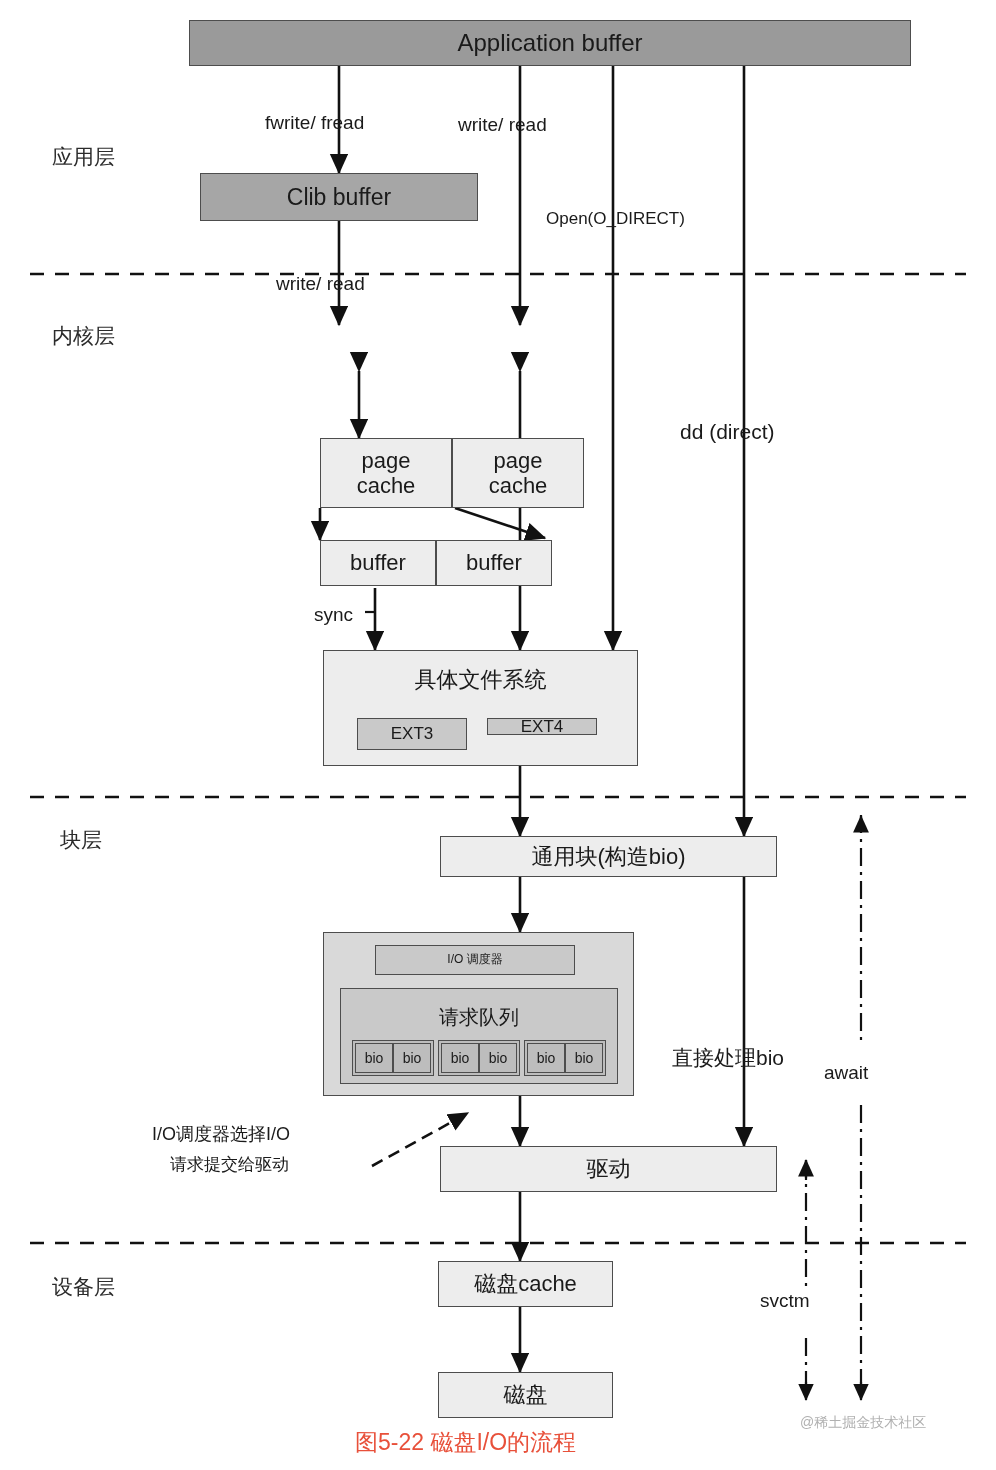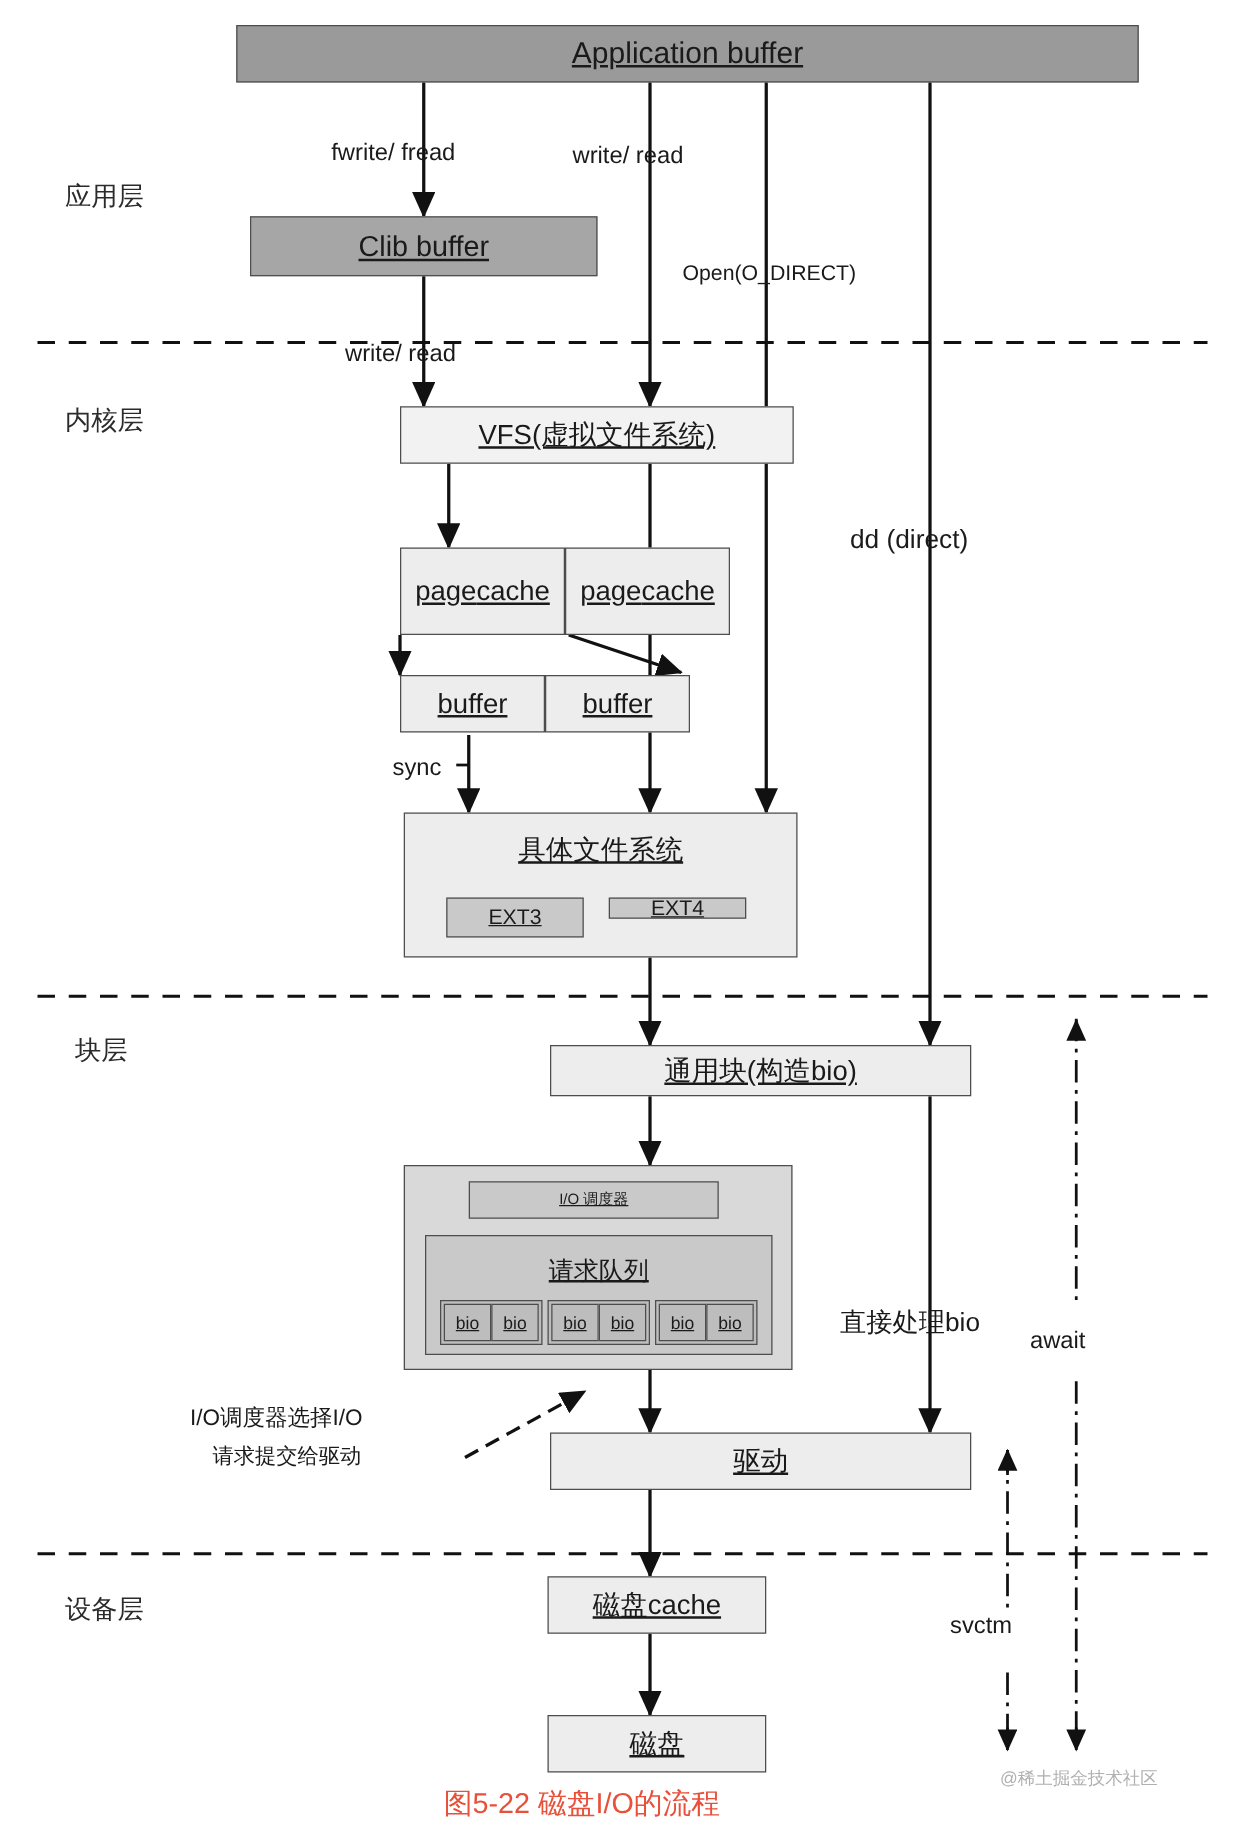--- a/index.html
+++ b/index.html
@@ -27,21 +27,20 @@
   }
   .box {
     position: absolute;
     box-sizing: border-box;
     border: 1px solid #4d4d4d;
     display: flex;
     align-items: center;
     justify-content: center;
     text-align: left;
     line-height: 1.15;
-    text-decoration: underline;
   }
   .box-dark {
     background: #9a9a9a;
     color: #1a1a1a;
   }
   .box-mid {
     background: #a6a6a6;
     color: #1a1a1a;
   }
   .box-light {
@@ -82,20 +81,21 @@
     color: #e8503a;
     white-space: nowrap;
   }
   .watermark {
     position: absolute;
     font-size: 14px;
     color: #b0b0b0;
     white-space: nowrap;
   }
   .two-line {
+    flex-direction: column;
   }
 </style>
 </head>
 <body>
 
 <div id="stage">
 
   <svg id="svg-layer" viewBox="0 0 996 1470">
     <defs>
       <marker id="arrow" markerWidth="9" markerHeight="9" refX="7.5" refY="3.6" orient="auto" markerUnits="strokeWidth">
@@ -169,21 +169,20 @@
 
   <div class="label layer-label" style="left:52px; top:143px;">应用层</div>
   <div class="label layer-label" style="left:52px; top:322px;">内核层</div>
   <div class="label layer-label" style="left:60px; top:826px;">块层</div>
   <div class="label layer-label" style="left:52px; top:1273px;">设备层</div>
 
   <div class="box box-dark" style="left:189px; top:20px; width:722px; height:46px; font-size:24px;">Application buffer</div>
 
   <div class="box box-mid" style="left:200px; top:173px; width:278px; height:48px; font-size:23px;">Clib buffer</div>
 
-  <div class="box box-lighter" style="left:320px; top:325px; width:315px; height:46px; font-size:22px;">VFS(虚拟文件系统)</div>
 
   <div class="box box-light two-line" style="left:320px; top:438px; width:132px; height:70px; font-size:22px;">
     <span>page</span>
     <span>cache</span>
   </div>
   <div class="box box-light two-line" style="left:452px; top:438px; width:132px; height:70px; font-size:22px;">
     <span>page</span>
     <span>cache</span>
   </div>
 

